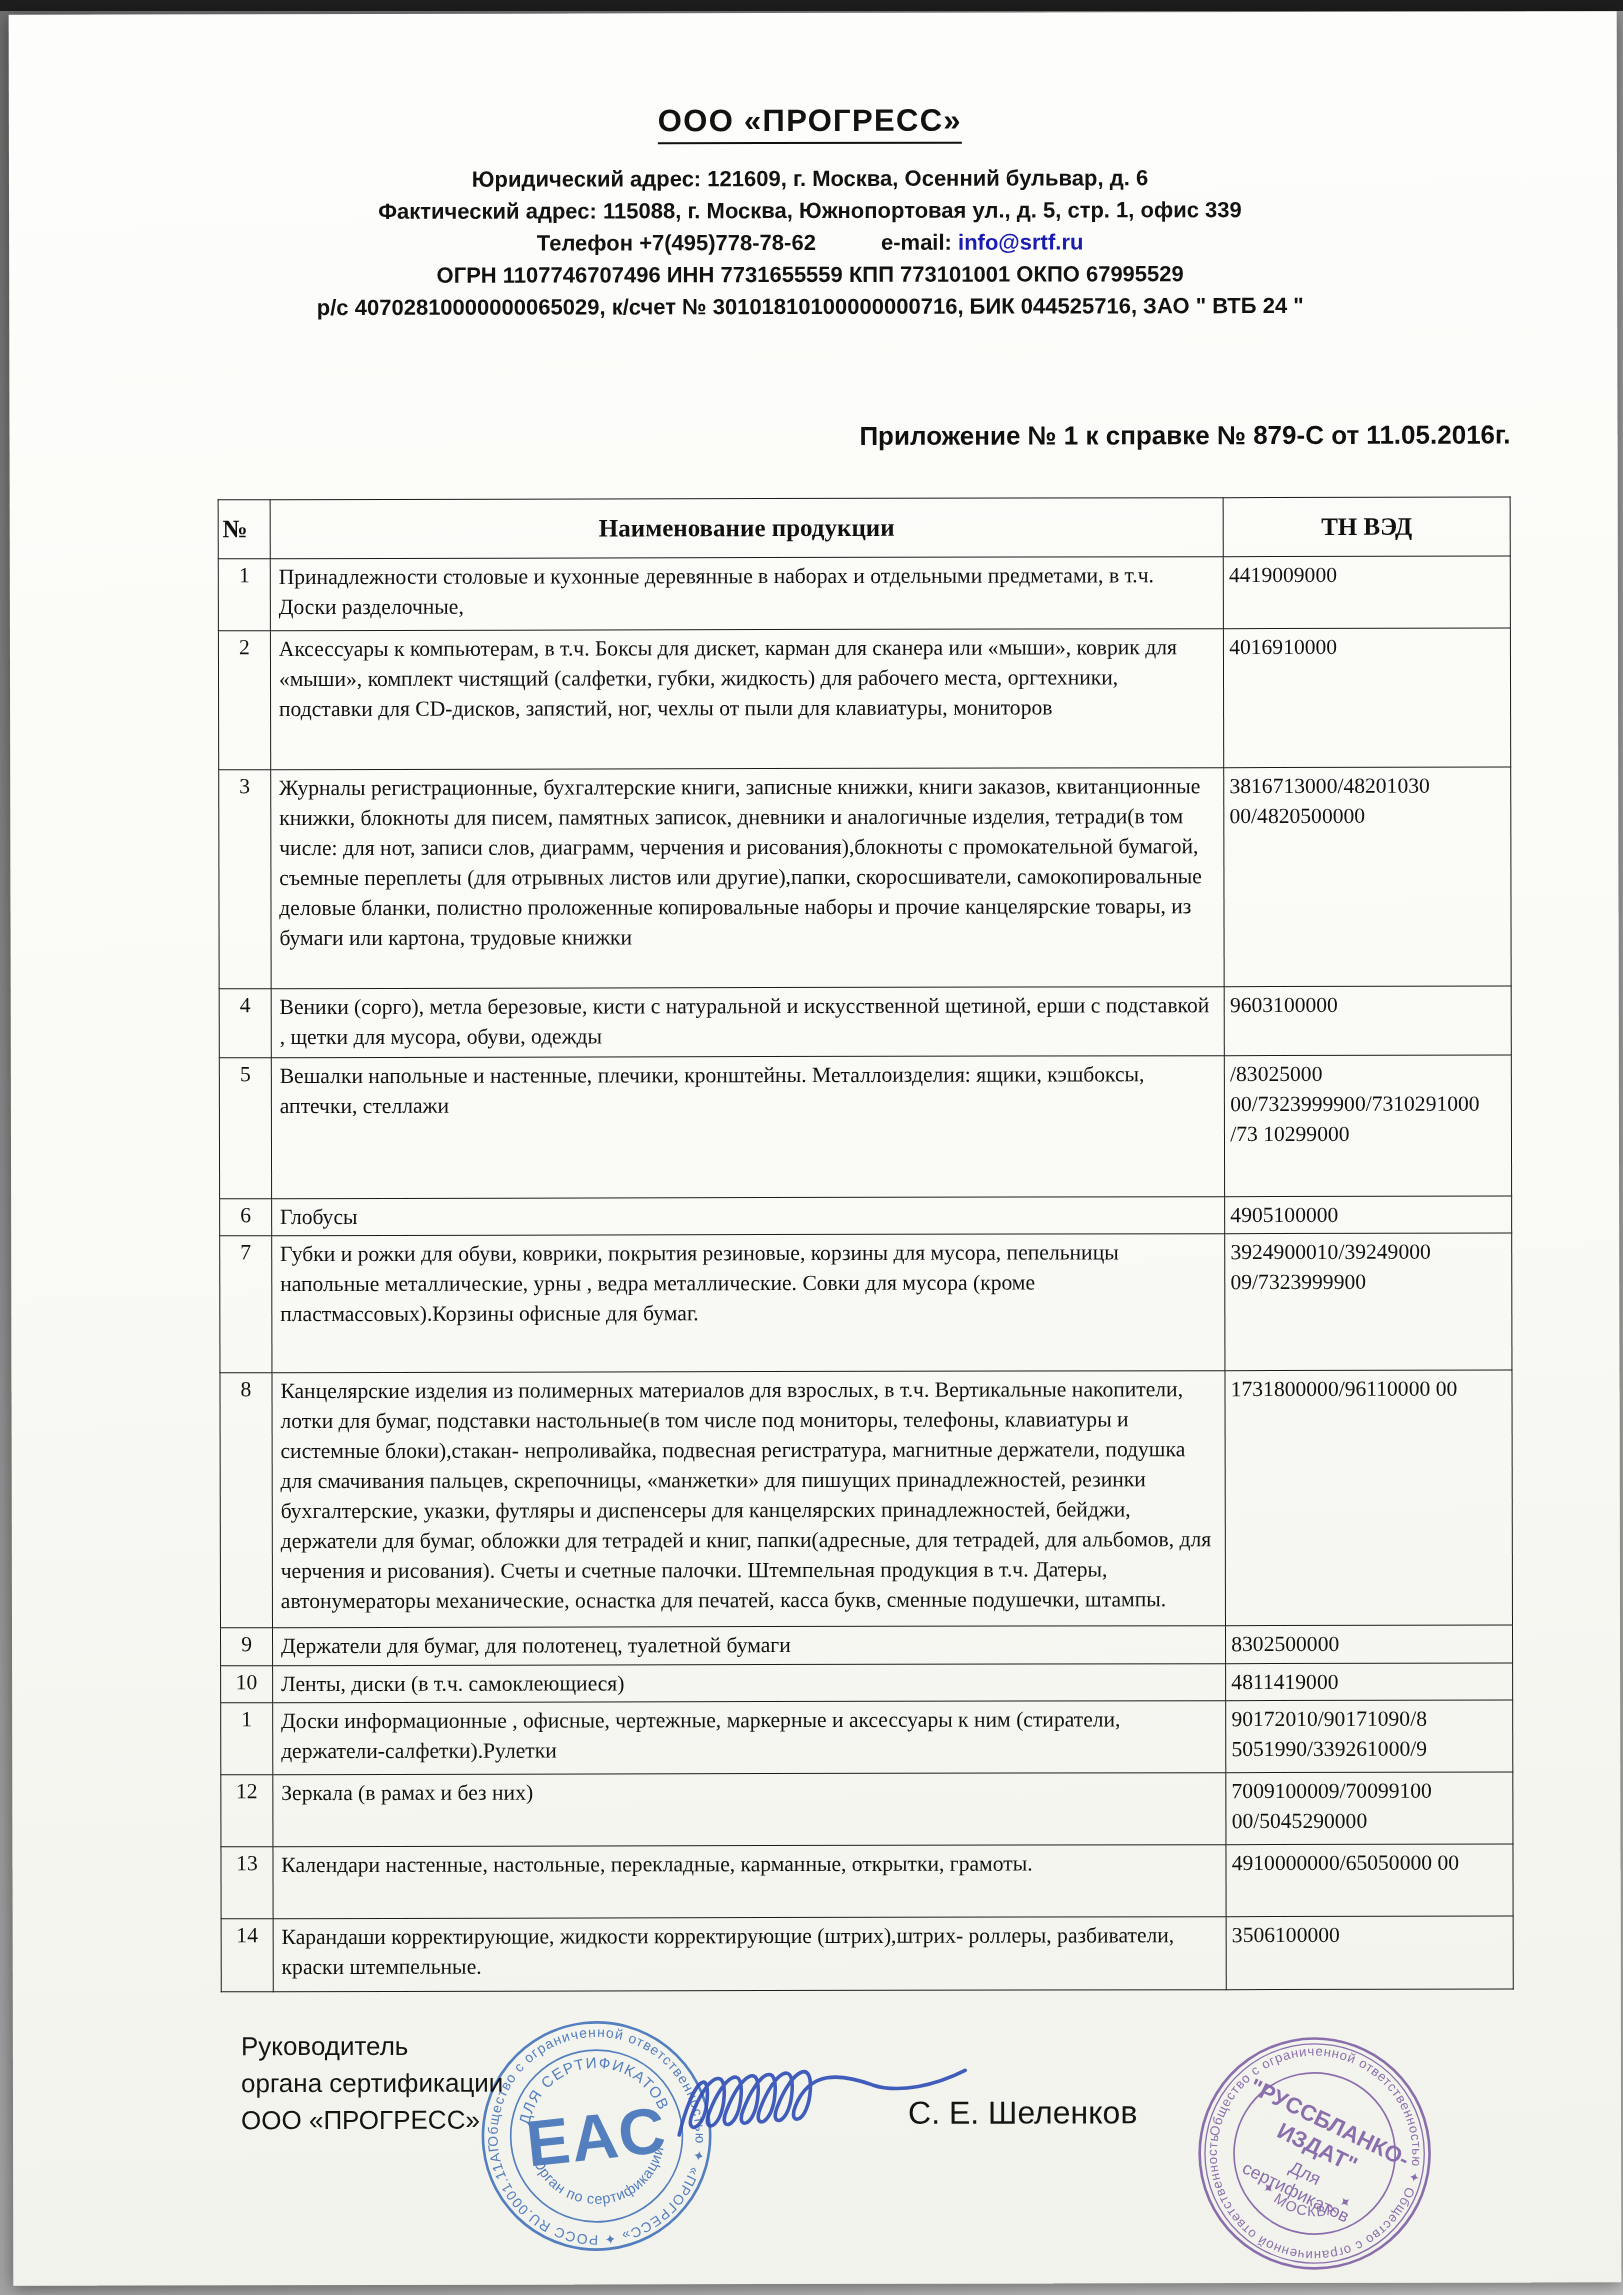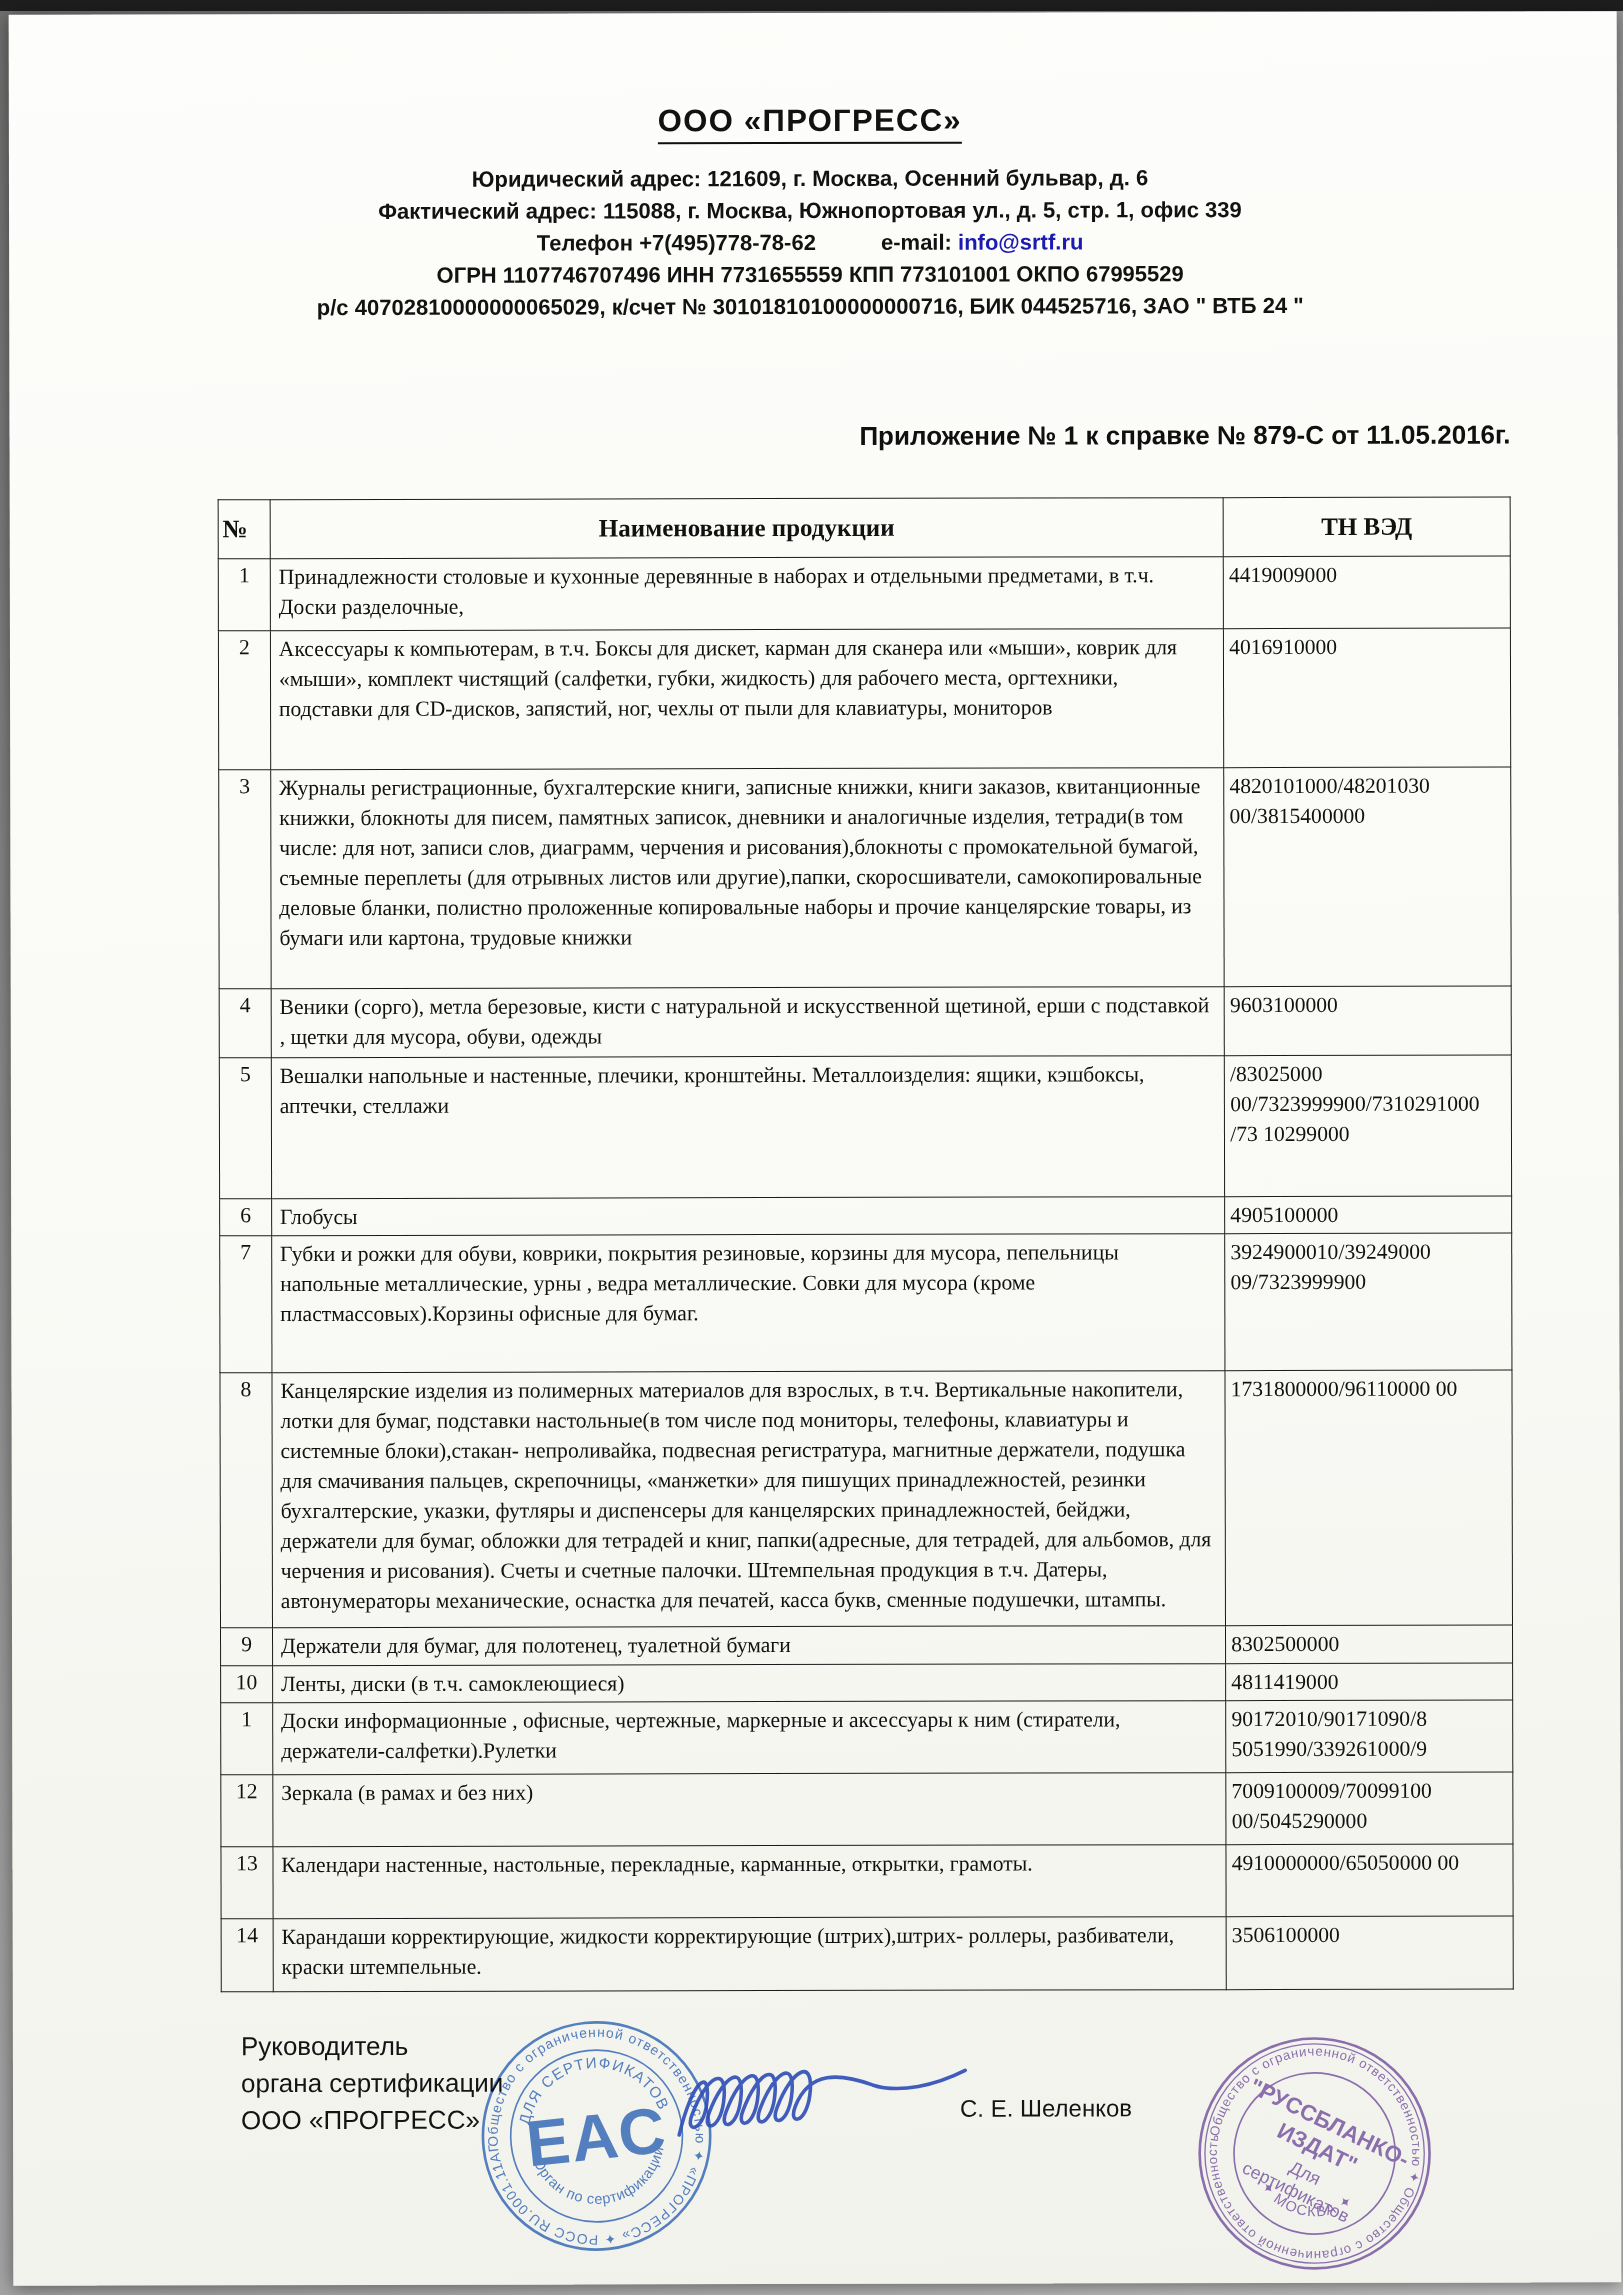--- a/index.html
+++ b/index.html
@@ -36,21 +36,21 @@
   .doc-table thead th { font-size:25px; font-weight:bold; padding:6.5px 3.9px; vertical-align:middle; }
   th.h-num { width:52px; text-align:left; padding-left:9.2px; vertical-align:top; }
   th.h-name { width:954px; text-align:center; }
   th.h-code { width:287px; text-align:center; }
   .num-cell { text-align:center; padding-top:3.9px; font-size:21.6px; }
   .name-cell { padding:2.6px 7.9px 3.9px 7.9px; font-size:21.6px; line-height:30px; }
   .code-cell { padding:2.6px 3.9px 3.9px 5.2px; font-size:21.6px; line-height:30px; word-wrap:break-word; }
 
   
   .footer-block { position:absolute; left:228px; top:2014px; font-size:26px; line-height:37px; color:#141414; }
-  .signer-name { position:absolute; left:947px; top:2082px; font-size:24px; color:#141414; }
+  .signer-name { position:absolute; left:895px; top:2082px; font-size:32px; color:#141414; }
 
   
   .stamp { position:absolute; mix-blend-mode:multiply; opacity:.85; }
   .stamp-blue { left:458px; top:1997px; width:251px; height:251px; transform:rotate(-6deg); }
   .stamp-purple { left:1176px; top:2016px; width:251px; height:251px; transform:rotate(10deg); }
   .signature { position:absolute; left:657px; top:2038px; width:307px; height:121px; z-index:5; }
 </style>
 </head>
 <body>
 
@@ -86,21 +86,21 @@
         <td class="code-cell">4419009000</td>
       </tr>
       <tr style="height:139px">
         <td class="num-cell">2</td>
         <td class="name-cell">Аксессуары к компьютерам, в т.ч. Боксы для дискет, карман для сканера или «мыши», коврик для «мыши», комплект чистящий (салфетки, губки, жидкость) для рабочего места, оргтехники, подставки для CD-дисков, запястий, ног, чехлы от пыли для клавиатуры, мониторов</td>
         <td class="code-cell">4016910000</td>
       </tr>
       <tr style="height:219px">
         <td class="num-cell">3</td>
         <td class="name-cell">Журналы регистрационные, бухгалтерские книги, записные книжки, книги заказов, квитанционные книжки, блокноты для писем, памятных записок, дневники и аналогичные изделия, тетради(в том числе: для нот, записи слов, диаграмм, черчения и рисования),блокноты с промокательной бумагой, съемные переплеты (для отрывных листов или другие),папки, скоросшиватели, самокопировальные деловые бланки, полистно проложенные копировальные наборы и прочие канцелярские товары, из бумаги или картона, трудовые книжки</td>
-        <td class="code-cell">4820101000/48201030 00/3815400000</td>
+        <td class="code-cell">3816713000/48201030 00/4820500000</td>
       </tr>
       <tr style="height:69px">
         <td class="num-cell">4</td>
         <td class="name-cell">Веники (сорго), метла березовые, кисти с натуральной и искусственной щетиной, ерши с подставкой , щетки для мусора, обуви, одежды</td>
         <td class="code-cell">9603100000</td>
       </tr>
       <tr style="height:141px">
         <td class="num-cell">5</td>
         <td class="name-cell">Вешалки напольные и настенные, плечики, кронштейны. Металлоизделия: ящики, кэшбоксы, аптечки, стеллажи</td>
         <td class="code-cell">/83025000 00/7323999900/7310291000 /73 10299000</td>

